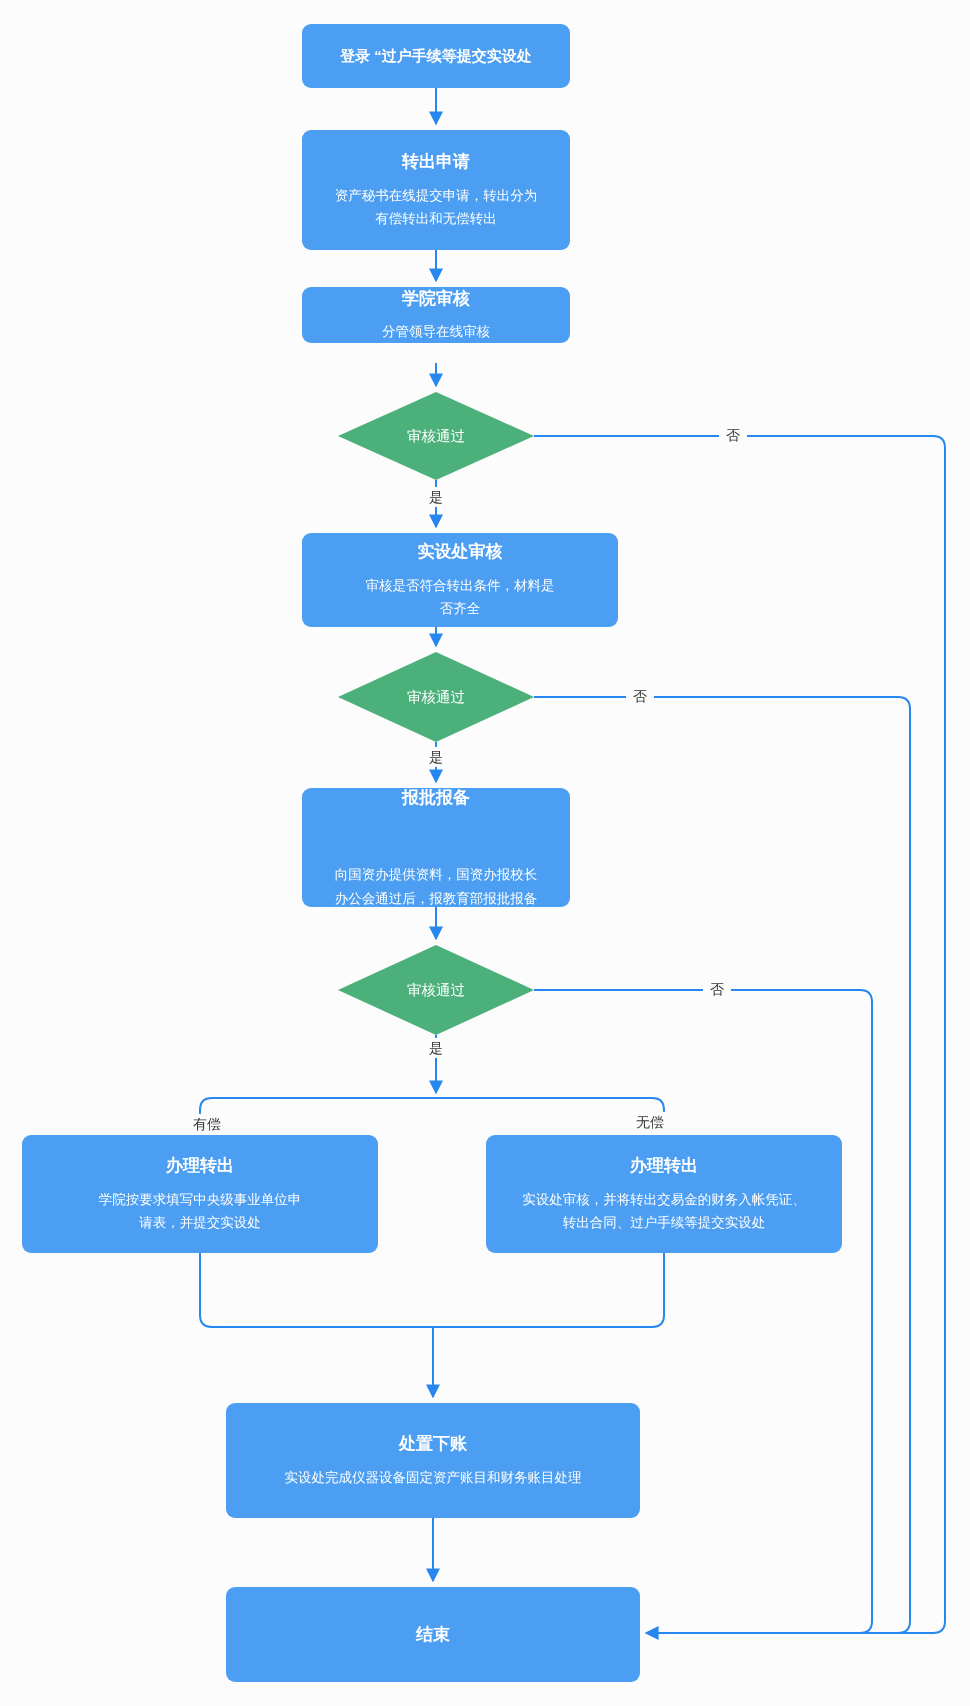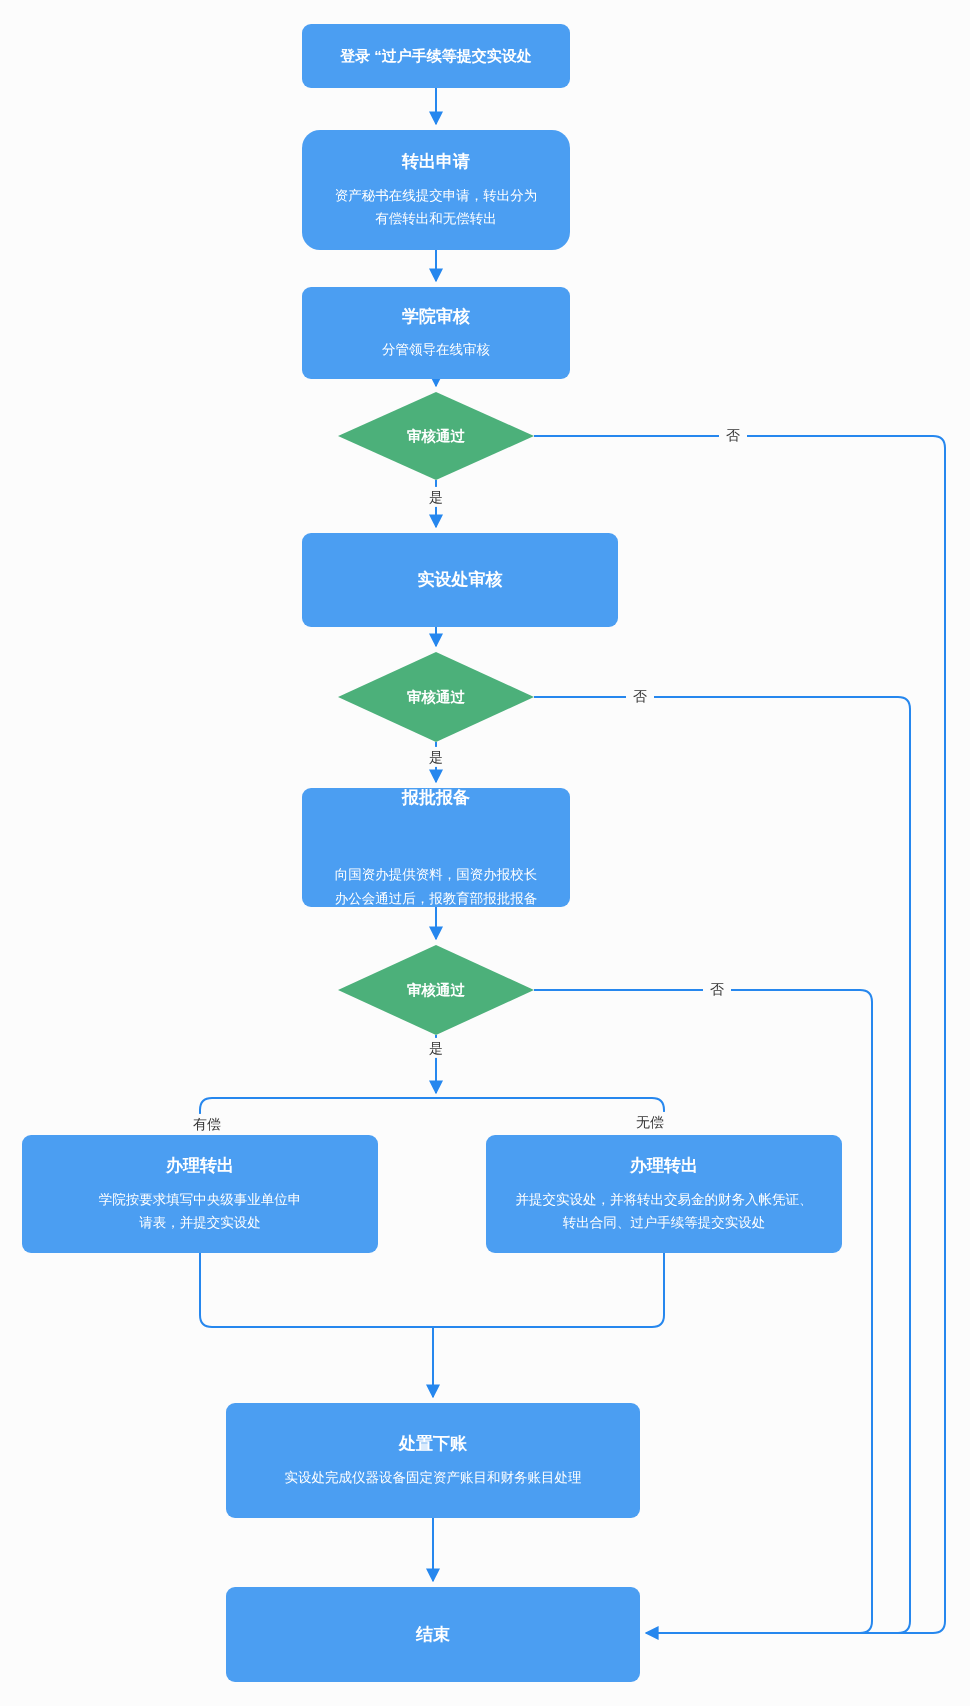--- a/index.html
+++ b/index.html
@@ -16,21 +16,21 @@
   .canvas svg{position:absolute;left:0;top:0;}
   .node{
     position:absolute;background:var(--node-fill);border-radius:9px;color:var(--node-text);
     display:flex;flex-direction:column;align-items:center;justify-content:center;
     text-align:center;box-sizing:border-box;padding:8px 14px;
   }
   .node .title{font-weight:bold;font-size:17px;line-height:1.5;}
   .node .title.small{font-size:15px;}
   .node .body{font-size:13.5px;line-height:1.75;white-space:pre-line;margin-top:9px;}
   .decision-label{
-    position:absolute;color:var(--node-text);font-weight:bold;font-size:14.5px;
+    position:absolute;color:var(--node-text);font-weight:normal;font-size:14.5px;
     display:flex;align-items:center;justify-content:center;text-align:center;
   }
   .edge-label{
     position:absolute;transform:translate(-50%,-50%);
     background:var(--background);color:var(--label-text);
     font-size:14px;padding:1px 7px;line-height:1.3;white-space:nowrap;
   }
 </style>
 </head>
 <body>
@@ -69,50 +69,52 @@
       <polygon points="436,392 534,436 436,480 338,436" style="fill:var(--decision-fill)" stroke="none"></polygon>
       <polygon points="436,652 534,697 436,742 338,697" style="fill:var(--decision-fill)" stroke="none"></polygon>
       <polygon points="436,945 534,990 436,1035 338,990" style="fill:var(--decision-fill)" stroke="none"></polygon>
     </g>
   </svg>
 
   <div class="node" style="left:302px;top:24px;width:268px;height:64px;">
     <div class="title small">登录 “过户手续等提交实设处</div>
   </div>
 
-  <div class="node" style="left:302px;top:130px;width:268px;height:120px;border-radius:18px;">
+  <div class="node" style="left:302px;top:130px;width:268px;height:120px;">
     <div class="title">转出申请</div>
     <div class="body">资产秘书在线提交申请，转出分为
 有偿转出和无偿转出</div>
   </div>
 
-  <div class="node" style="left:302px;top:287px;width:268px;height:92px;">
+  <div class="node" style="left:302px;top:287px;width:268px;height:56px;">
     <div class="title">学院审核</div>
     <div class="body">分管领导在线审核</div>
   </div>
 
   <div class="node" style="left:302px;top:533px;width:316px;height:94px;">
     <div class="title">实设处审核</div>
+    <div class="body">审核是否符合转出条件，材料是
+否齐全</div>
   </div>
 
   <div class="node" style="left:302px;top:788px;width:268px;height:119px;gap:44px;">
     <div class="title">报批报备</div>
     <div class="body">向国资办提供资料，国资办报校长
 办公会通过后，报教育部报批报备</div>
   </div>
 
   <div class="node" style="left:22px;top:1135px;width:356px;height:118px;">
     <div class="title">办理转出</div>
     <div class="body">学院按要求填写中央级事业单位申
 请表，并提交实设处</div>
   </div>
 
   <div class="node" style="left:486px;top:1135px;width:356px;height:118px;padding:8px 6px;">
     <div class="title">办理转出</div>
-    <div class="body">并提交实设处，并将转出交易金的财务入帐凭证、
+    <div class="body">实设处审核，并将转出交易金的财务入帐凭证、
 转出合同、过户手续等提交实设处</div>
   </div>
 
   <div class="node" style="left:226px;top:1403px;width:414px;height:115px;">
     <div class="title">处置下账</div>
     <div class="body">实设处完成仪器设备固定资产账目和财务账目处理</div>
   </div>
 
   <div class="node" style="left:226px;top:1587px;width:414px;height:95px;">
     <div class="title">结束</div>

